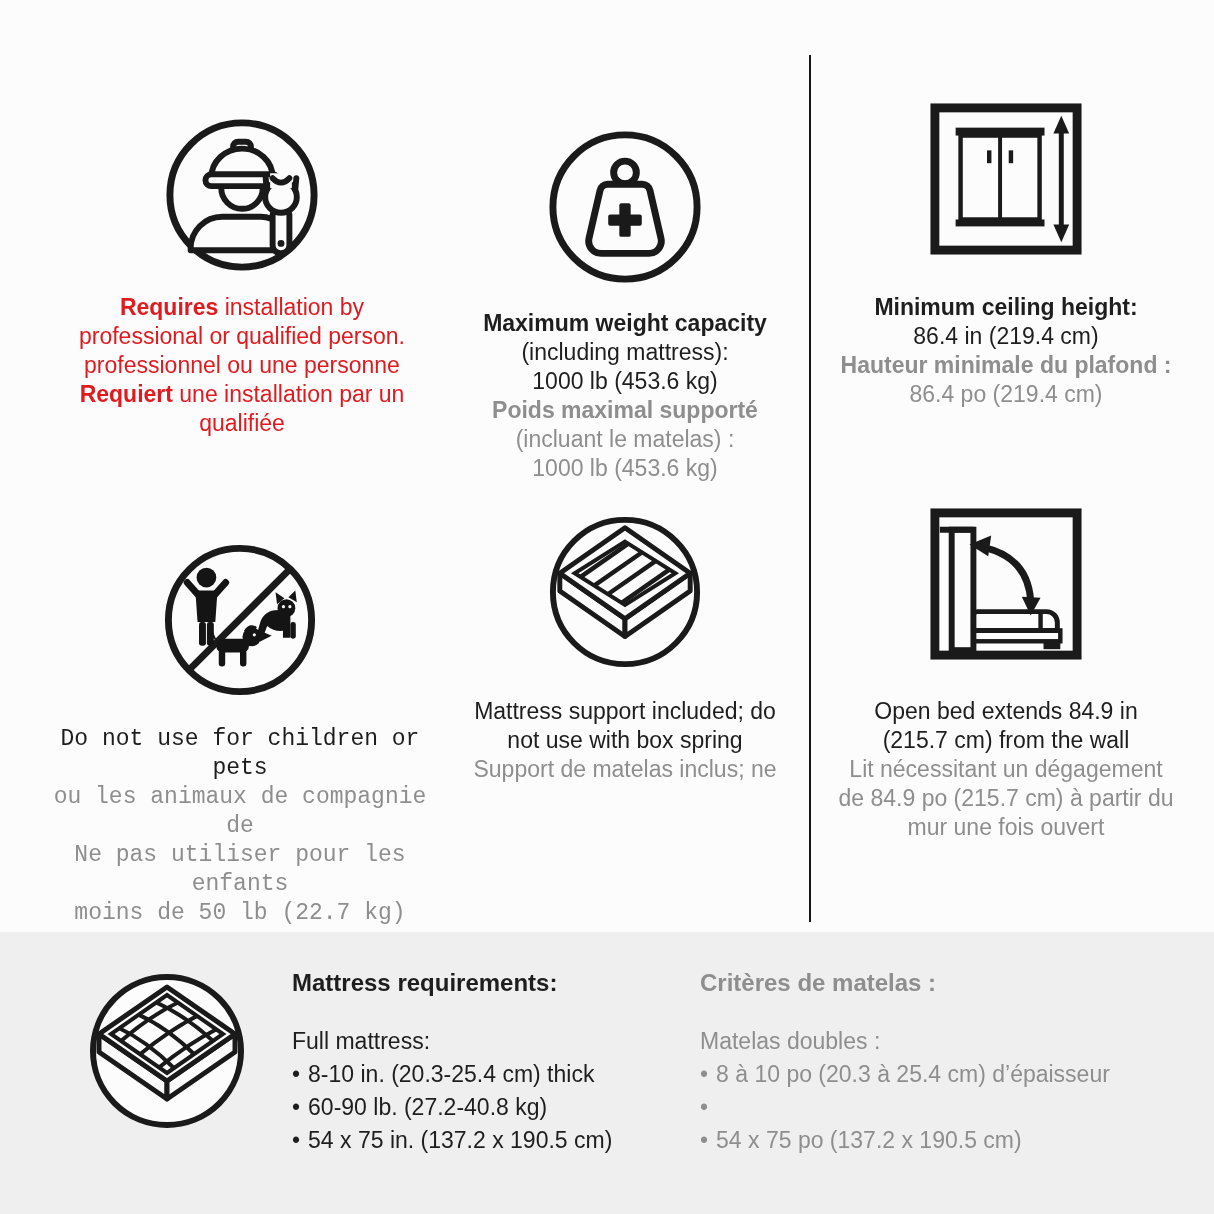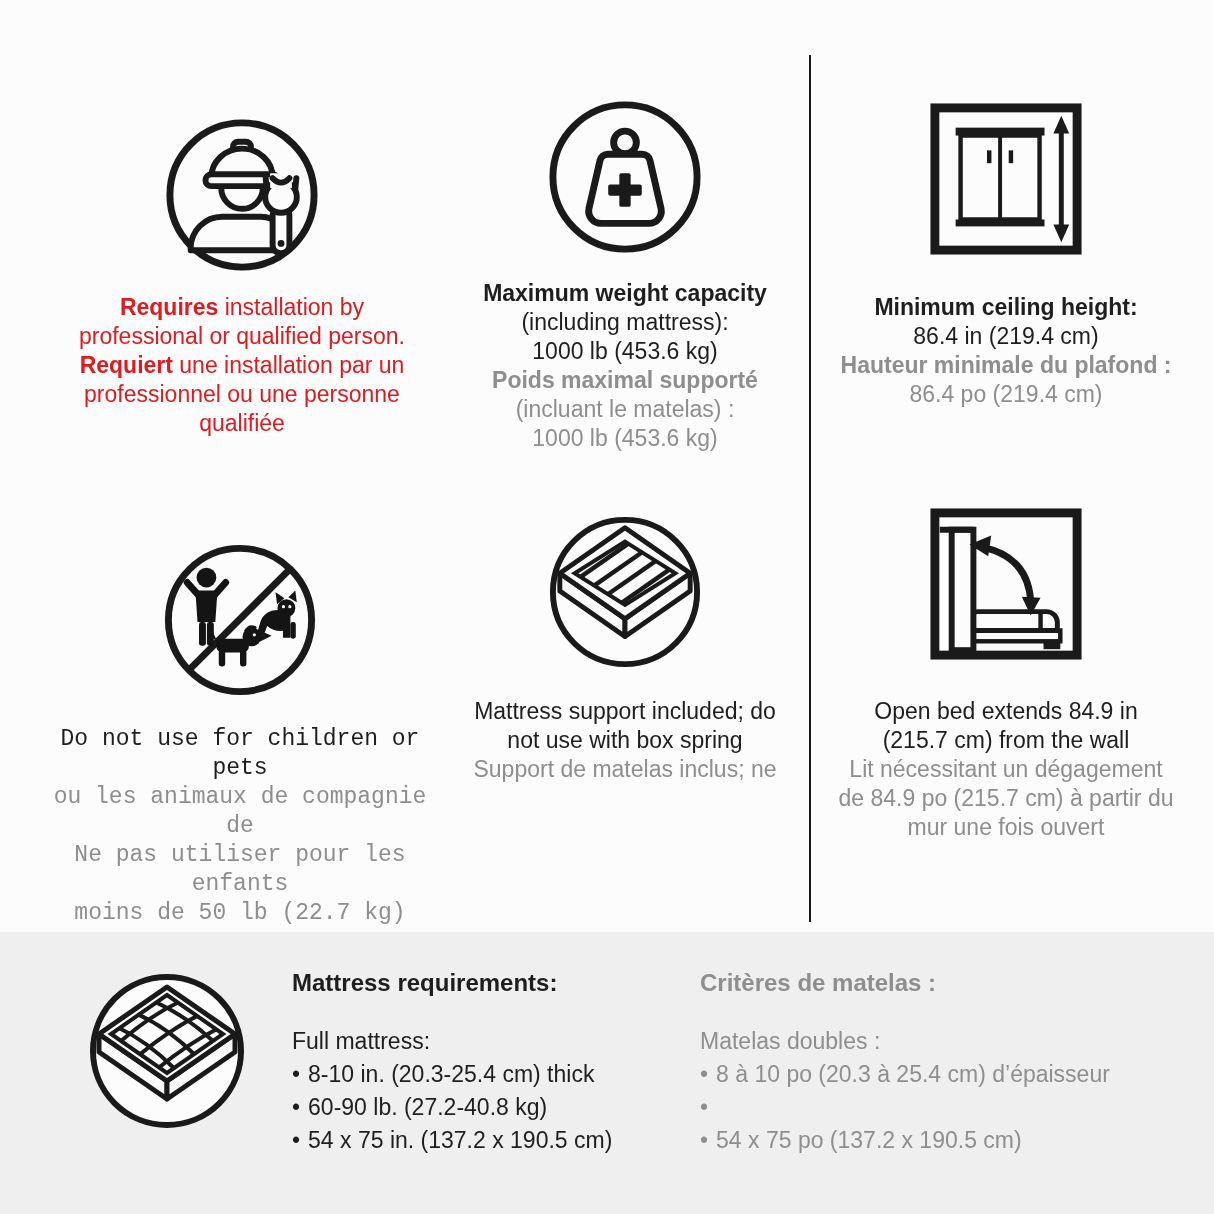--- a/index.html
+++ b/index.html
@@ -8,21 +8,21 @@
   }
   *{margin:0;padding:0;box-sizing:border-box;}
   html,body{background:#fff;}
   .page{
     position:relative;width:1214px;height:1214px;background:var(--bg);
     font-family:"Liberation Sans","DejaVu Sans",sans-serif;color:var(--black);
     overflow:hidden;
   }
   .divider{position:absolute;left:809px;top:55px;width:2px;height:867px;background:#161616;}
   .cell{position:absolute;width:380px;display:flex;flex-direction:column;align-items:center;text-align:center;}
-  .c1{left:52px;top:116px;} .c2{left:435px;top:98px;} .c3{left:816px;top:100px;}
+  .c1{left:52px;top:116px;} .c2{left:435px;top:128px;} .c3{left:816px;top:100px;}
   .c4{left:50px;top:541px;font-family:Liberation Mono, monospace;} .c5{left:435px;top:513px;} .c6{left:816px;top:505px;}
   .icon-wrap{width:158px;height:158px;}
   .icon-wrap svg{width:100%;height:100%;display:block;}
   .caption{font-size:23px;line-height:29px;}
   .c1 .caption{margin-top:19px;} .c2 .caption{margin-top:23px;} .c3 .caption{margin-top:35px;}
   .c4 .caption{margin-top:26px;} .c5 .caption{margin-top:26px;} .c6 .caption{margin-top:34px;}
   .red{color:var(--red);} .gray{color:var(--gray);} .b{font-weight:700;}
   .bottom-panel{position:absolute;left:0;top:932px;width:1214px;height:282px;background:var(--panel);}
   .bottom-icon{position:absolute;left:87px;top:971px;width:160px;height:160px;}
   .bottom-icon svg{width:100%;height:100%;display:block;}
@@ -57,22 +57,22 @@
           <path d="M105,74 l-1,-11"></path>
           <path d="M134,74 l1,-11"></path>
           <path d="M111,63 q8.5,9 17,0"></path>
         </g>
         <circle cx="119.5" cy="129" r="3.5" fill="#1a1a1a"></circle>
       </svg>
     </span>
     <div class="caption red">
       <div><span class="b">Requires</span><span> installation by</span></div>
       <div><span>professional or qualified person.</span></div>
+      <div><span>professionnel ou une personne</span></div>
       <div><span class="b">Requiert</span><span> une installation par un</span></div>
-      <div><span>professionnel ou une personne</span></div>
       <div><span>qualifiée</span></div>
     </div>
   </div>
 
   <div class="cell c2">
     <span class="icon-wrap">
       <svg viewBox="0 0 160 160">
         <circle cx="80" cy="80" r="73" fill="none" stroke="#1a1a1a" stroke-width="7"></circle>
         <g stroke="#1a1a1a" fill="#fcfcfc" stroke-width="7" stroke-linejoin="round">
           <circle cx="80" cy="45" r="11.5"></circle>

